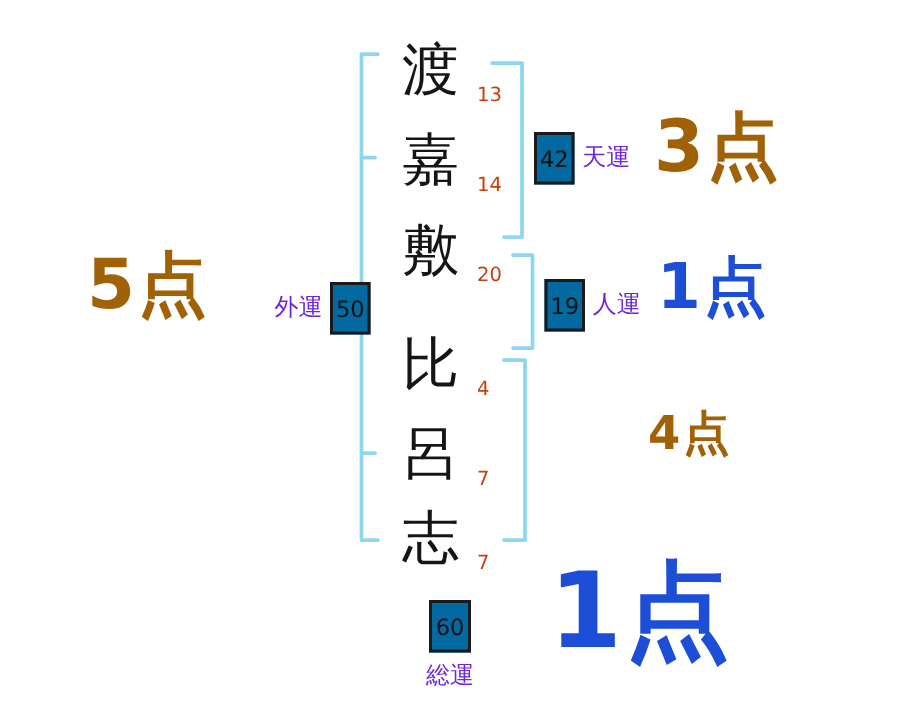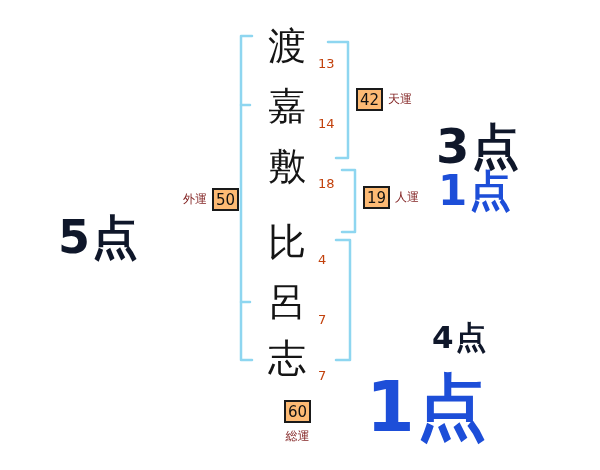--- a/index.html
+++ b/index.html
@@ -23,35 +23,35 @@
   .r0 { top: 27px; }
   .r1 { top: 87px; }
   .r2 { top: 147px; }
   .r3 { top: 223px; }
   .r4 { top: 283px; }
   .r5 { top: 339px; }
 
   
   .fortune { position: absolute; display: flex; align-items: center; gap: 5px; }
   .fbox {
-    min-width: 25px; height: 23px; padding: 0 2px;
-    border: 2px solid #1a1a1a; background: #fdba74;
+    min-width: 25px; height: 35px; padding: 0 2px;
+    border: 2px solid #1a1a1a; background: #0369a1;
     display: flex; align-items: center; justify-content: center;
     font-size: 15px; color: #111;
   }
-  .flabel { font-size: 12px; color: #7f1d1d; white-space: nowrap; }
+  .flabel { font-size: 16px; color: #6d28d9; white-space: nowrap; }
   .f-outer  { left: 183px; top: 188px; }
   .f-heaven { left: 356px; top: 88px; }
   .f-person { left: 363px; top: 186px; }
   .f-earth  { left: 356px; top: 286px; }
   .f-total  { left: 284px; top: 400px; flex-direction: column; }
 
   
   .score { position: absolute; font-weight: 600; line-height: 1; letter-spacing: 2px; }
-  .red  { color: #0f172a; margin-top: 48px; }
+  .red  { color: #a16207; }
   .blue { color: #1d4ed8; }
   .s-outer  { left: 58px;  top: 166px; font-size: 46px; }
   .s-heaven { left: 436px; top: 74px;  font-size: 48px; }
   .s-person { left: 438px; top: 170px; font-size: 42px; }
   .s-earth  { left: 432px; top: 274px; font-size: 31px; }
   .s-total  { left: 366px; top: 372px; font-size: 70px; }
 </style>
 </head>
 <body>
 
@@ -71,21 +71,21 @@
   <div class="char-row r0">
     <span class="kanji">渡</span>
     <span class="strokes">13</span>
   </div>
   <div class="char-row r1">
     <span class="kanji">嘉</span>
     <span class="strokes">14</span>
   </div>
   <div class="char-row r2">
     <span class="kanji">敷</span>
-    <span class="strokes">18</span>
+    <span class="strokes">20</span>
   </div>
   <div class="char-row r3">
     <span class="kanji">比</span>
     <span class="strokes">4</span>
   </div>
   <div class="char-row r4">
     <span class="kanji">呂</span>
     <span class="strokes">7</span>
   </div>
   <div class="char-row r5">

